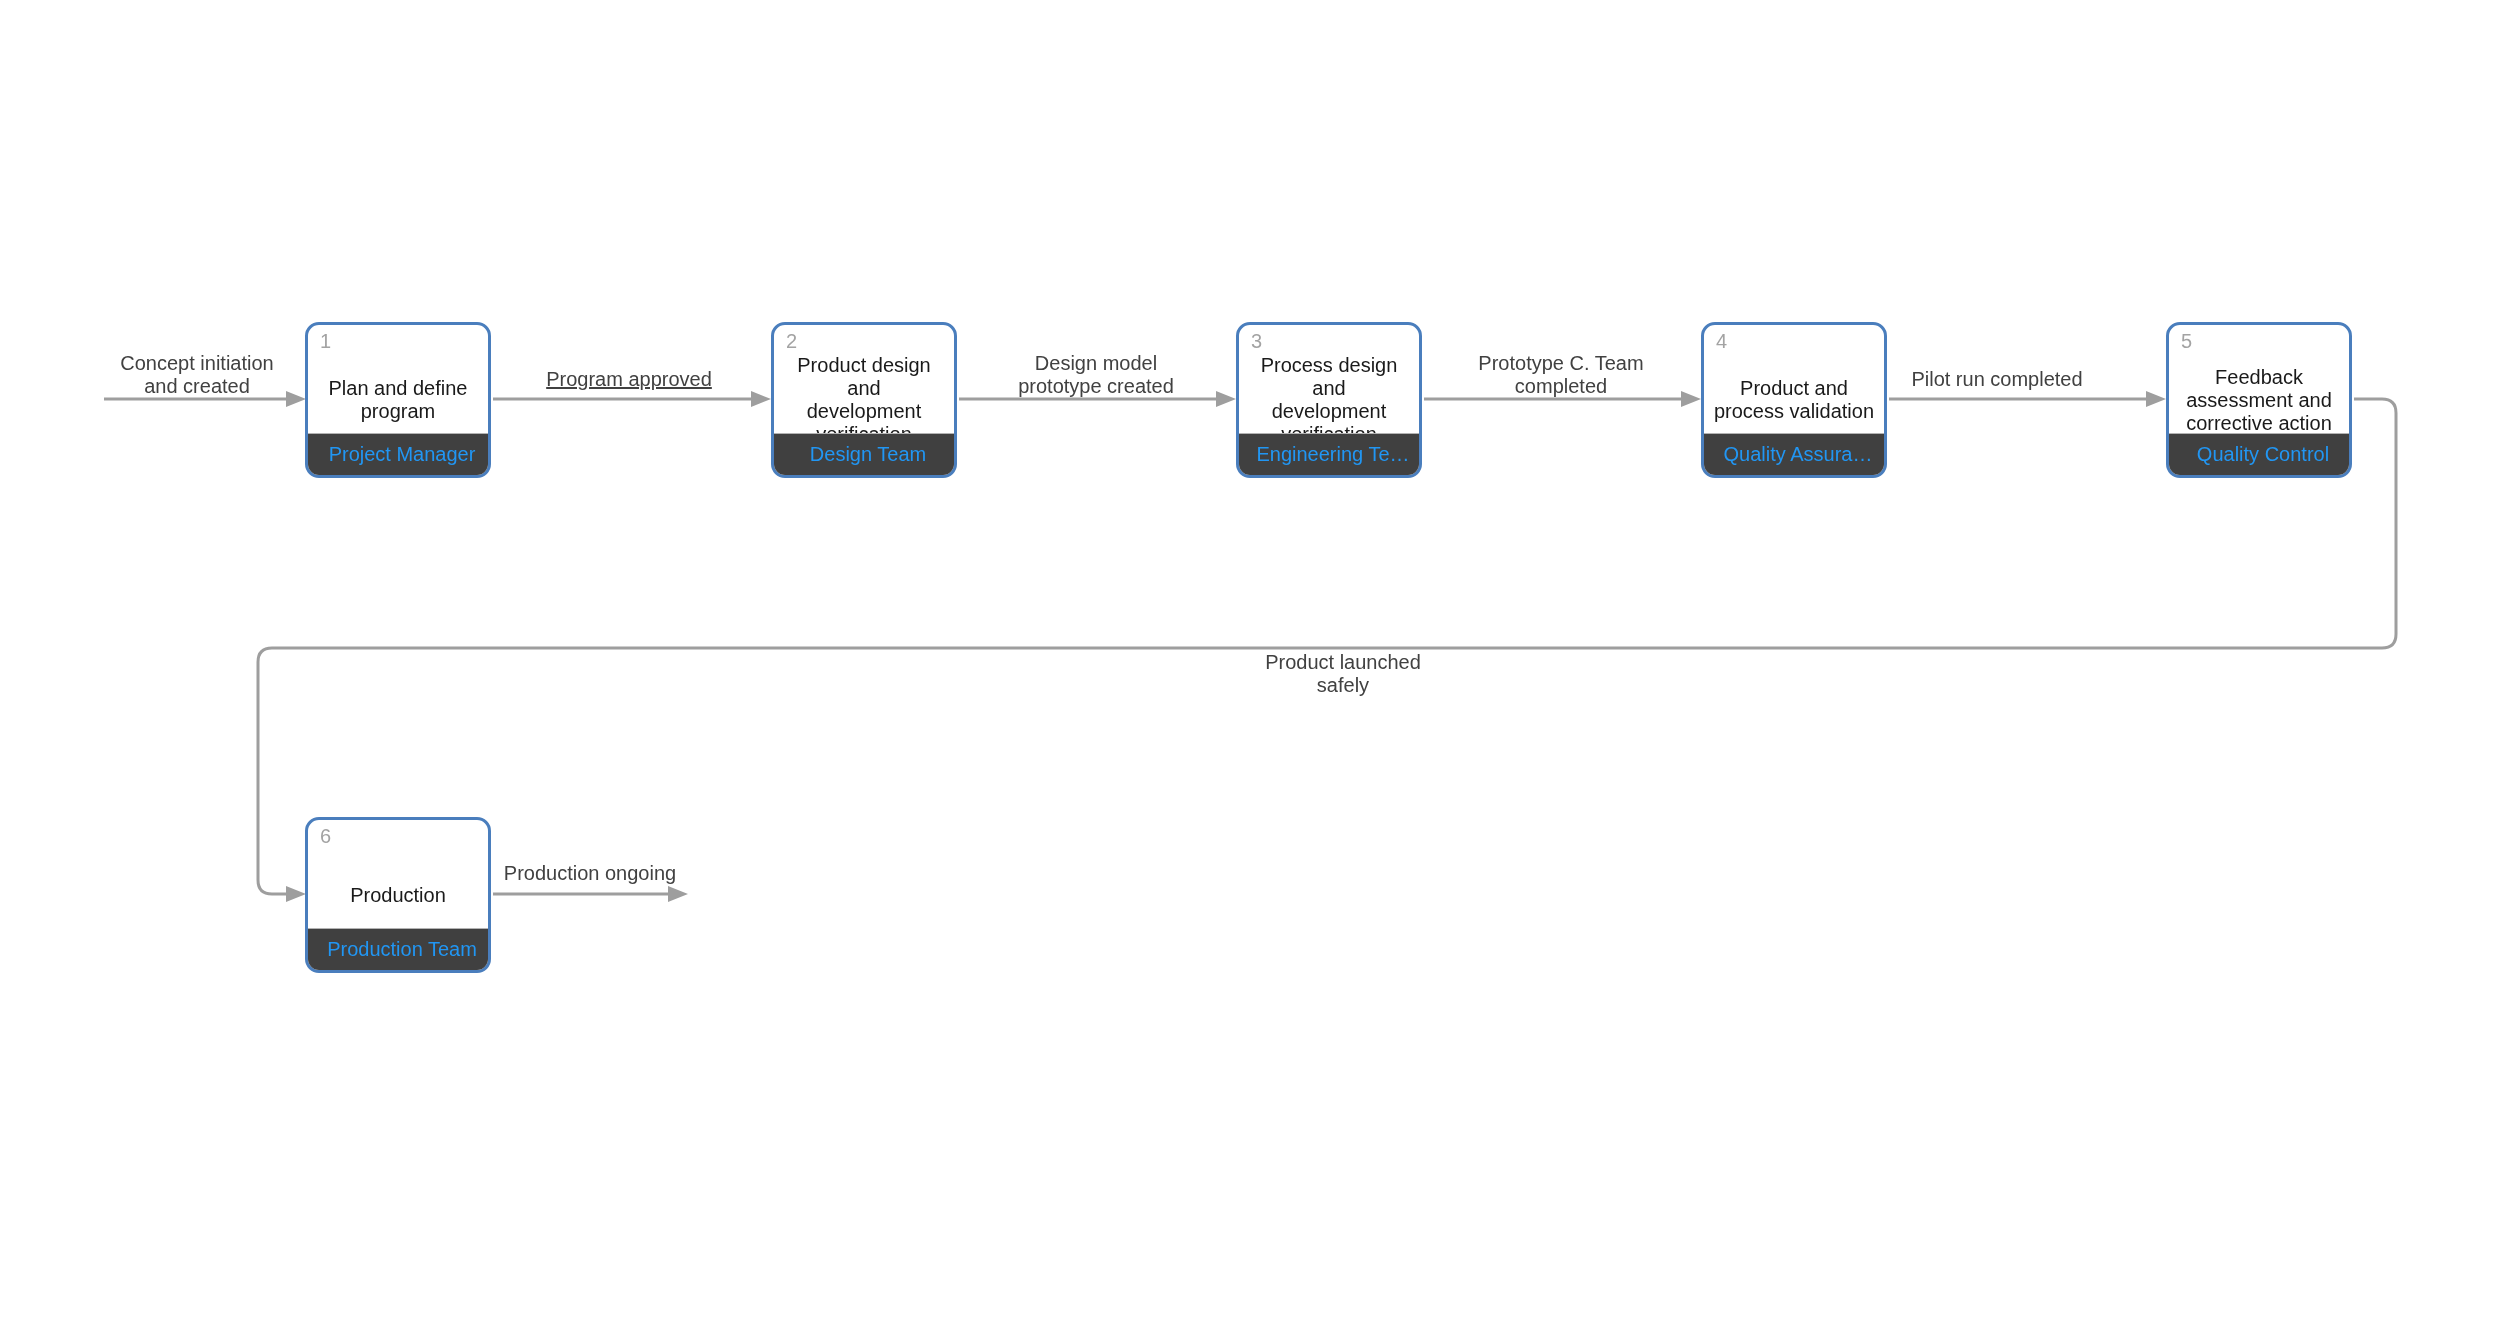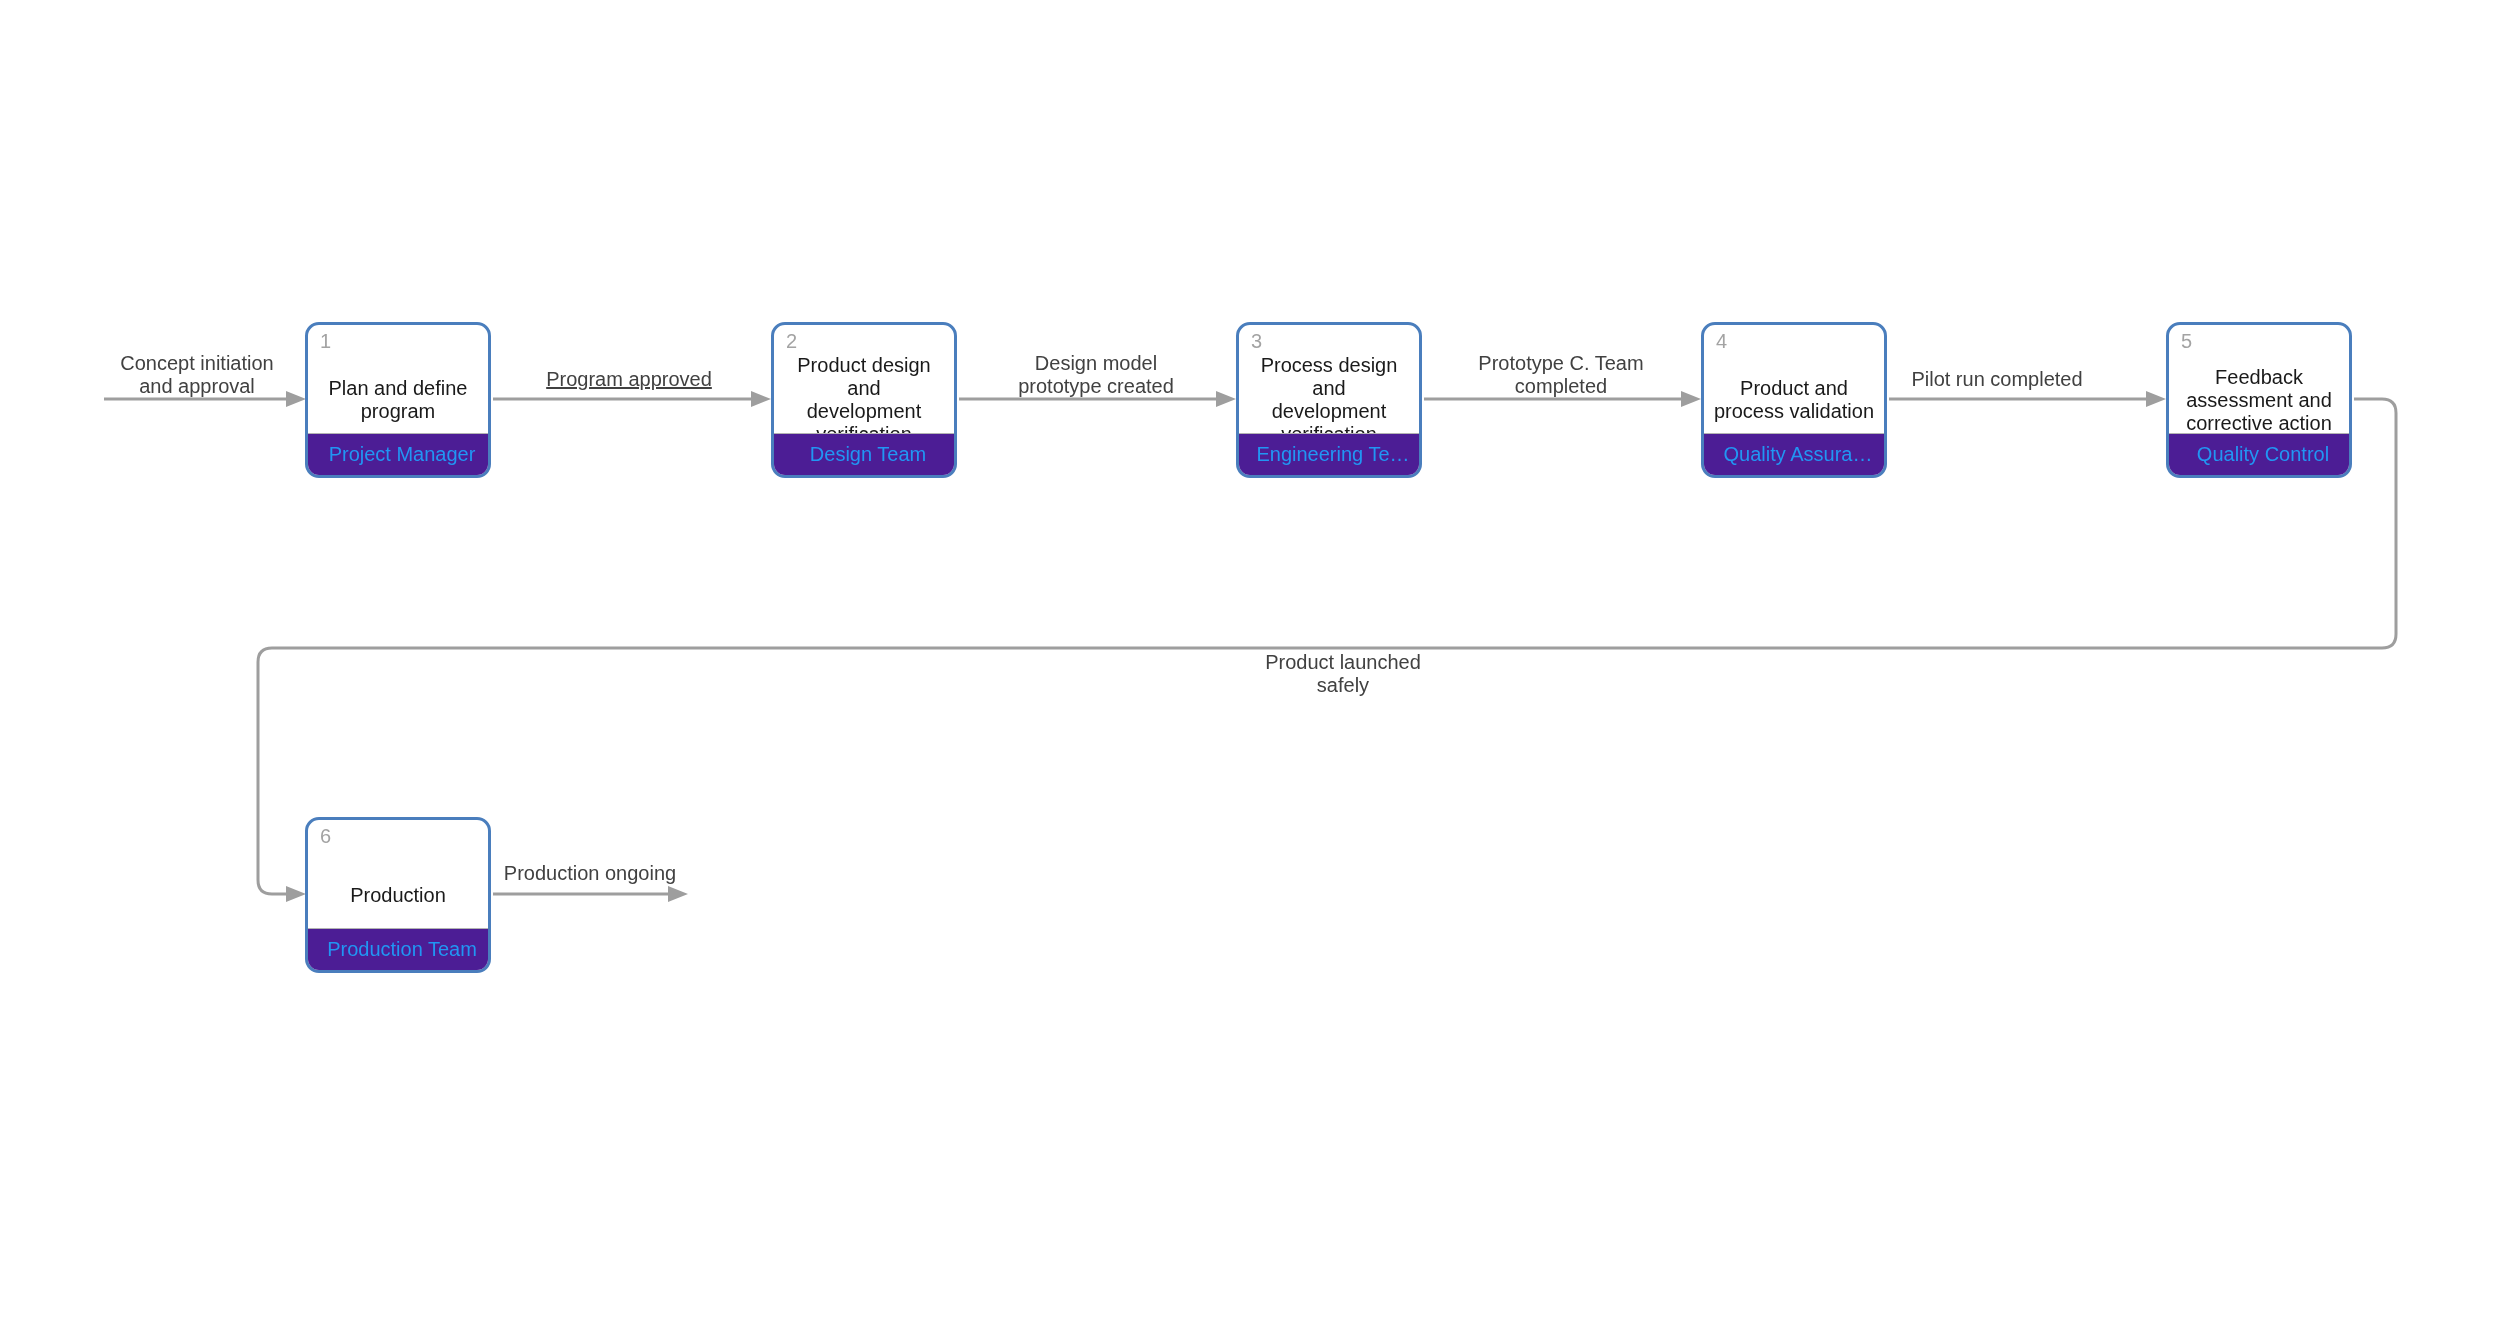--- a/index.html
+++ b/index.html
@@ -67,21 +67,21 @@
     color: var(--title-text, #1a1a1a);
     padding: 0 4px;
   }
   .node-role {
     position: absolute;
     left: 0;
     right: 0;
     bottom: 0;
     height: 41px;
     border-top: 1px solid var(--divider, #b3b3b3);
-    background: #4c1d95;
+    background: #404040;
     display: flex;
     align-items: center;
     justify-content: center;
     text-align: center;
     font-size: 20px;
     color: var(--role-text, #2196f3);
     white-space: nowrap;
     overflow: hidden;
     padding-left: 8px;
   }
@@ -118,21 +118,21 @@
     <polygon class="edge-head" points="2166,399 2146,391 2146,407"></polygon>
 
     <path class="edge-line" d="M2354,399 H2382 Q2396,399 2396,413 V634 Q2396,648 2382,648 H272 Q258,648 258,662 V880 Q258,894 272,894 H286"></path>
     <polygon class="edge-head" points="306,894 286,886 286,902"></polygon>
 
     <path class="edge-line" d="M493,894 H668"></path>
     <polygon class="edge-head" points="688,894 668,886 668,902"></polygon>
   </svg>
 
   <div class="edge-label" style="left:197px; top:352px;">Concept initiation
-and approval</div>
+and created</div>
   <div class="edge-label" style="left:629px; top:368px;text-decoration:underline;">Program approved</div>
   <div class="edge-label" style="left:1096px; top:352px;">Design model
 prototype created</div>
   <div class="edge-label" style="left:1561px; top:352px;">Prototype C. Team
 completed</div>
   <div class="edge-label" style="left:1997px; top:368px;">Pilot run completed</div>
   <div class="edge-label" style="left:1327px; top:651px;margin-left:16px;">Product launched
 safely</div>
   <div class="edge-label" style="left:590px; top:862px;text-align:right;">Production ongoing</div>
 

